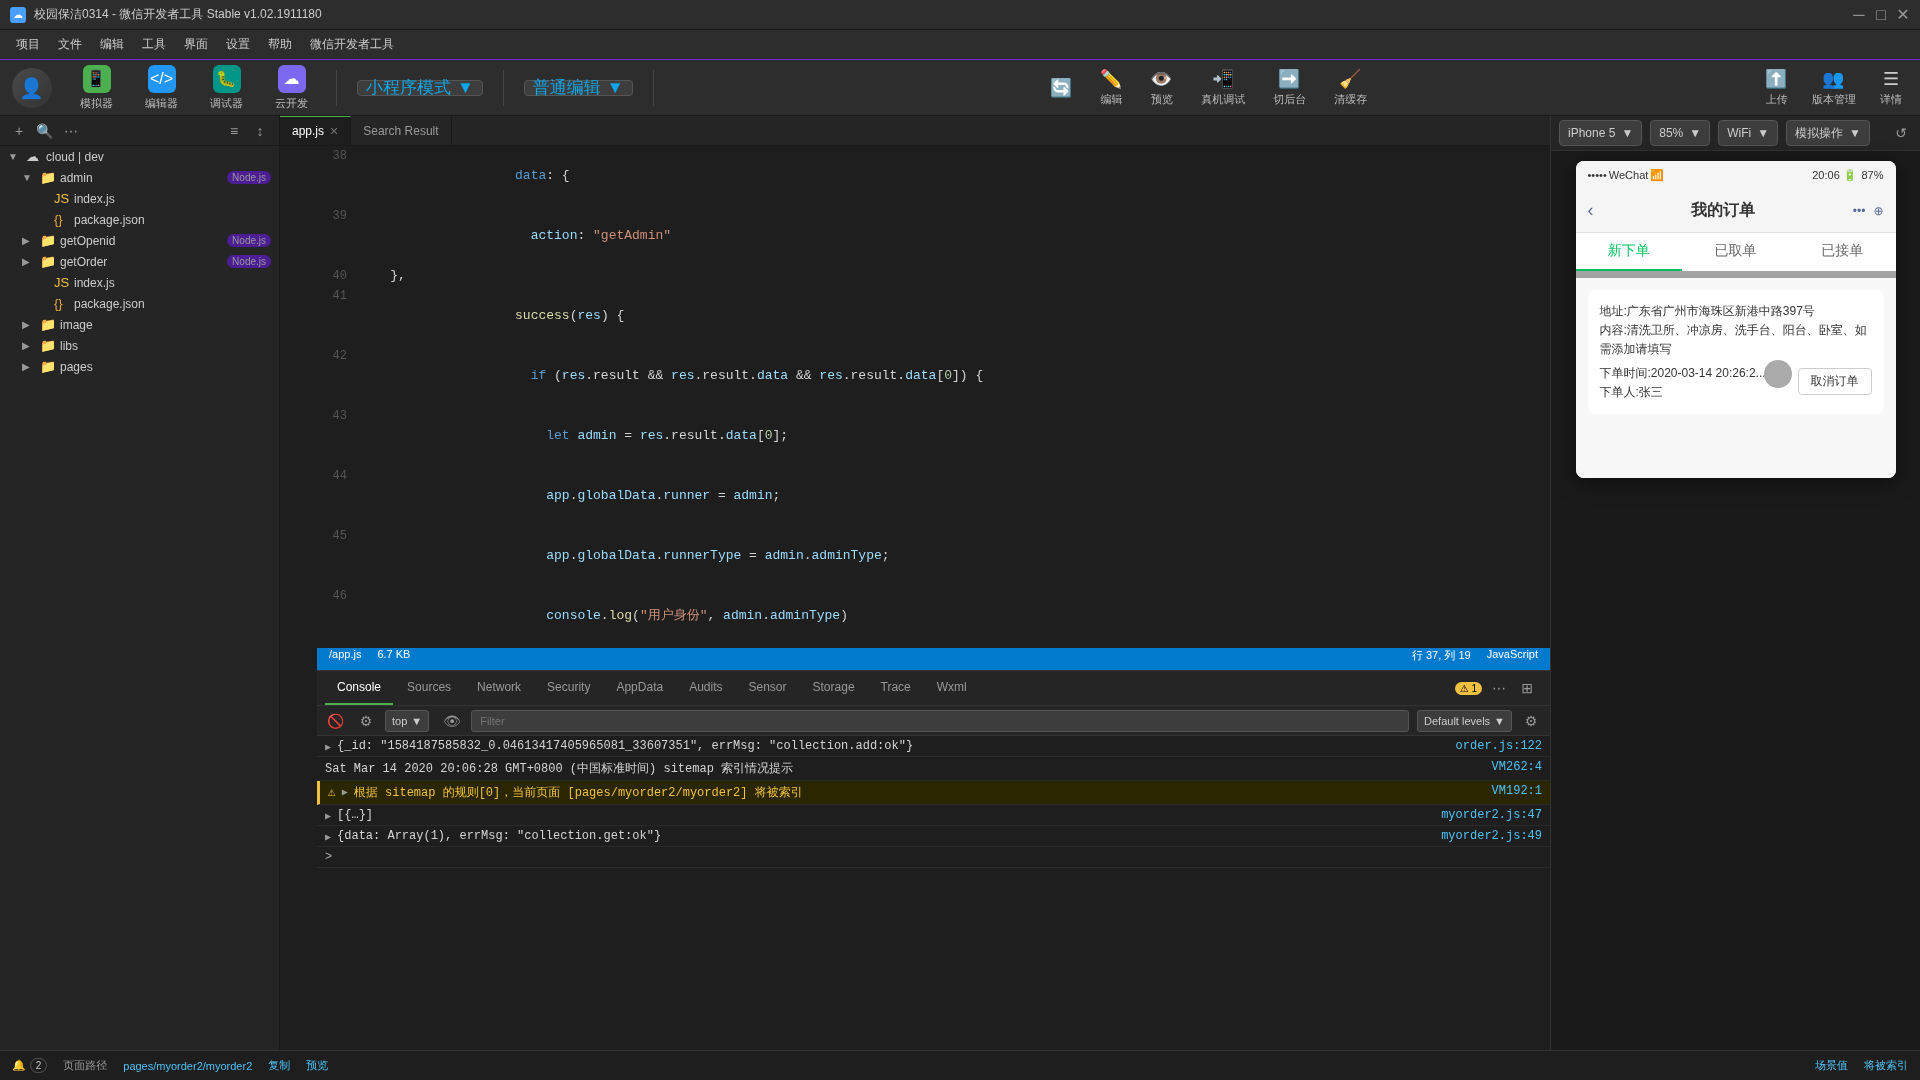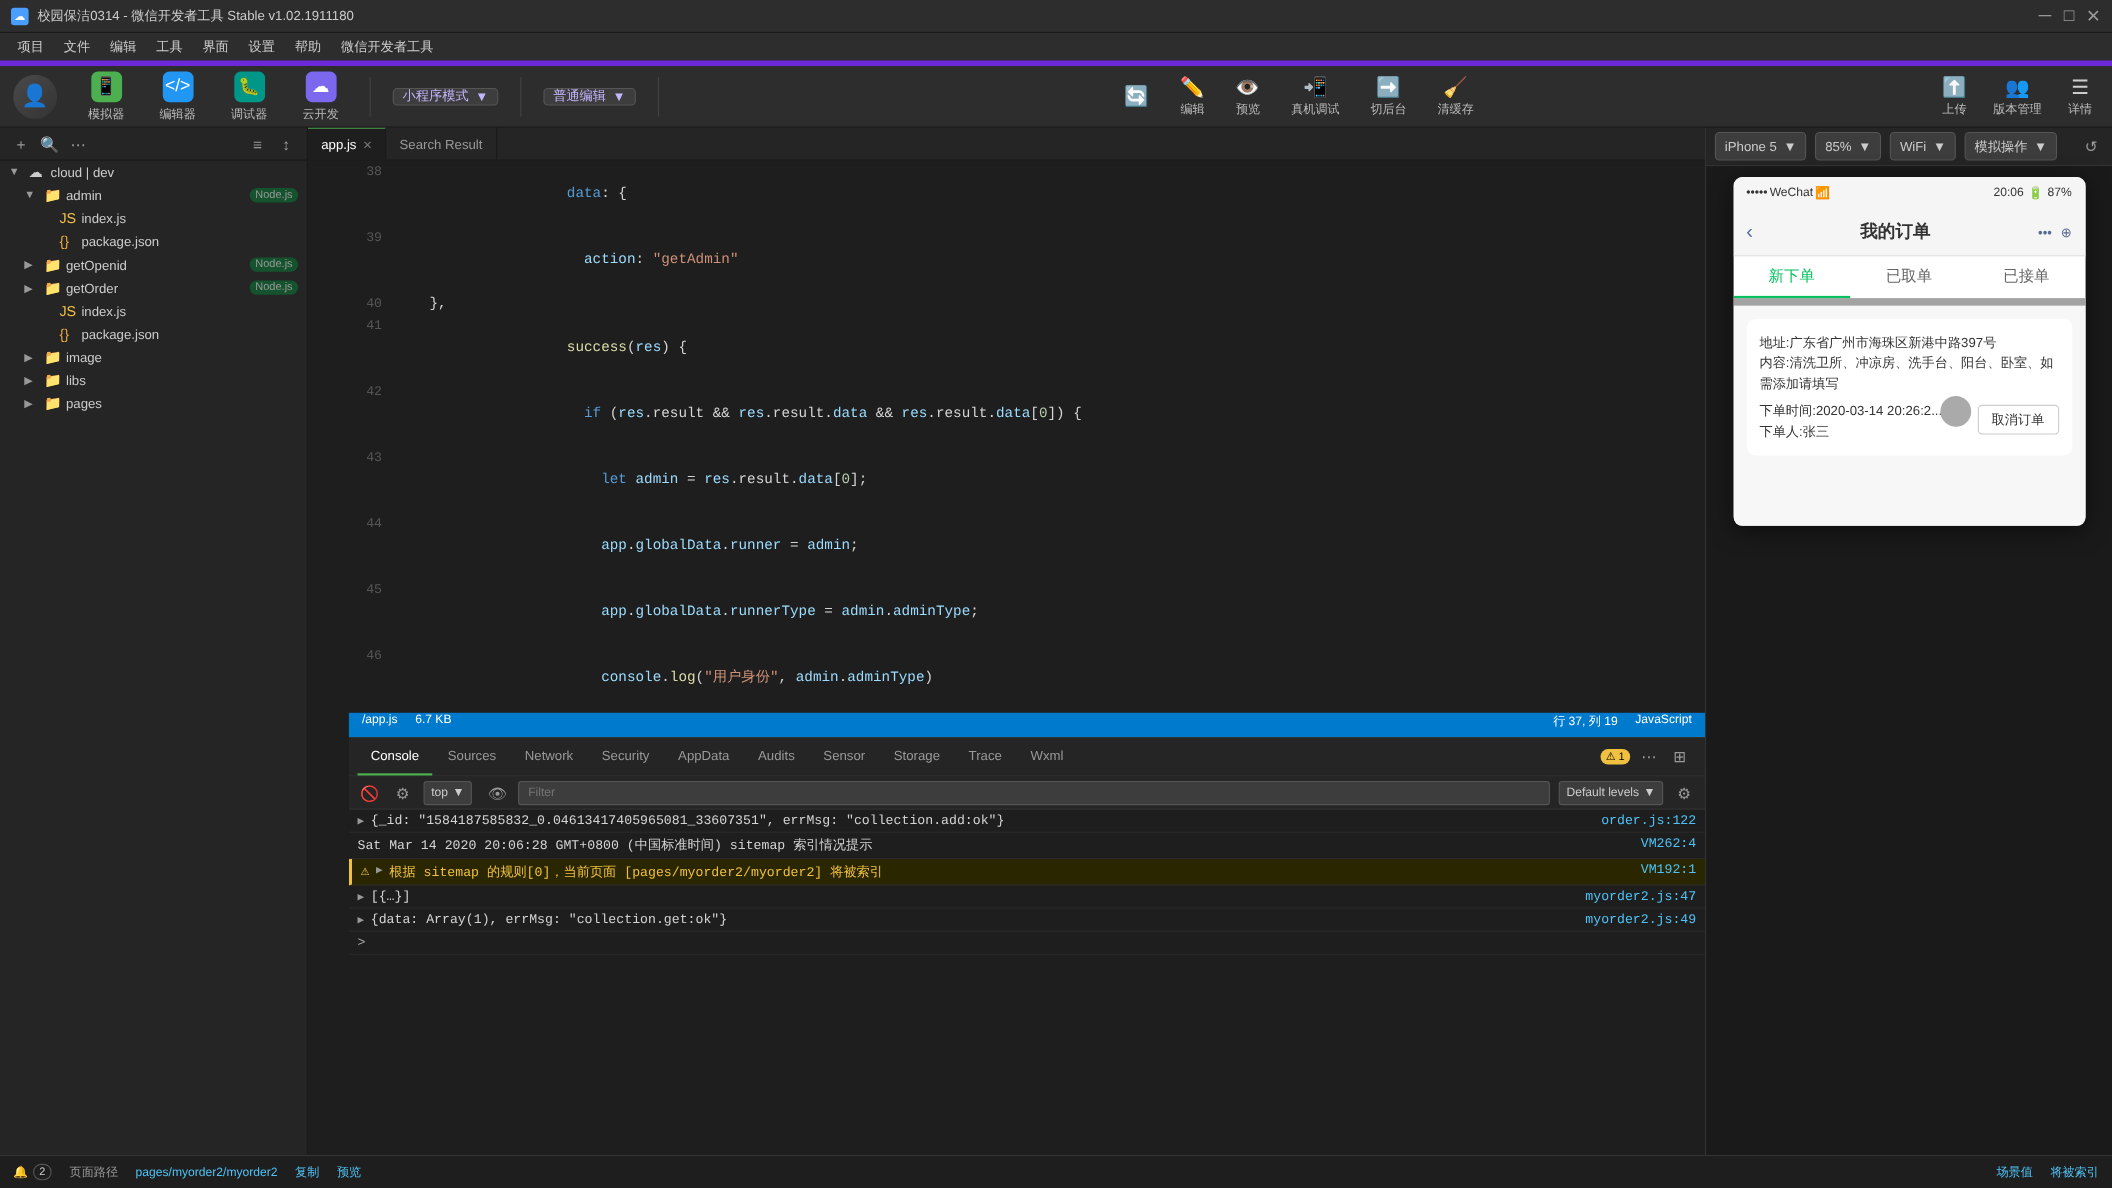--- a/index.html
+++ b/index.html
@@ -53,21 +53,21 @@
     }
 
     
     .menubar {
       height: 30px;
       background: #2d2d2d;
       display: flex;
       align-items: center;
       padding: 0 8px;
       gap: 2px;
-      border-bottom: 5px solid #6d28d9;
+      border-bottom: 1px solid #6d28d9;
     }
     .menu-item {
       padding: 3px 8px;
       cursor: pointer;
       color: #ccc;
       font-size: 12px;
       border-radius: 3px;
     }
 
     
@@ -121,24 +121,24 @@
     }
     .toolbar-divider {
       width: 1px;
       height: 36px;
       background: #444;
       margin: 0 4px;
     }
     .toolbar-select {
       background: #3d3d3d;
       border: 1px solid #555;
-      color: #c4b5fd;
+      color: #0ea5e9;
       padding: 4px 8px;
       border-radius: 4px;
-      font-size: 12px;
+      font-size: 17px;
       cursor: pointer;
       display: flex;
       align-items: center;
       gap: 6px;
       height: 16px;
     }
     .toolbar-right {
       margin-left: auto;
       display: flex;
       align-items: center;
@@ -215,21 +215,21 @@
       color: #999;
     }
     .tree-icon {
       width: 16px;
       font-size: 13px;
     }
     .tree-badge {
       margin-left: auto;
       font-size: 10px;
       color: #999;
-      background: #14532d;
+      background: #4c1d95;
       padding: 1px 5px;
       border-radius: 8px;
     }
     .tree-indent-1 { padding-left: 22px; }
     .tree-indent-2 { padding-left: 36px; }
 
     
     .code-editor {
       flex: 1;
       overflow-y: auto;

